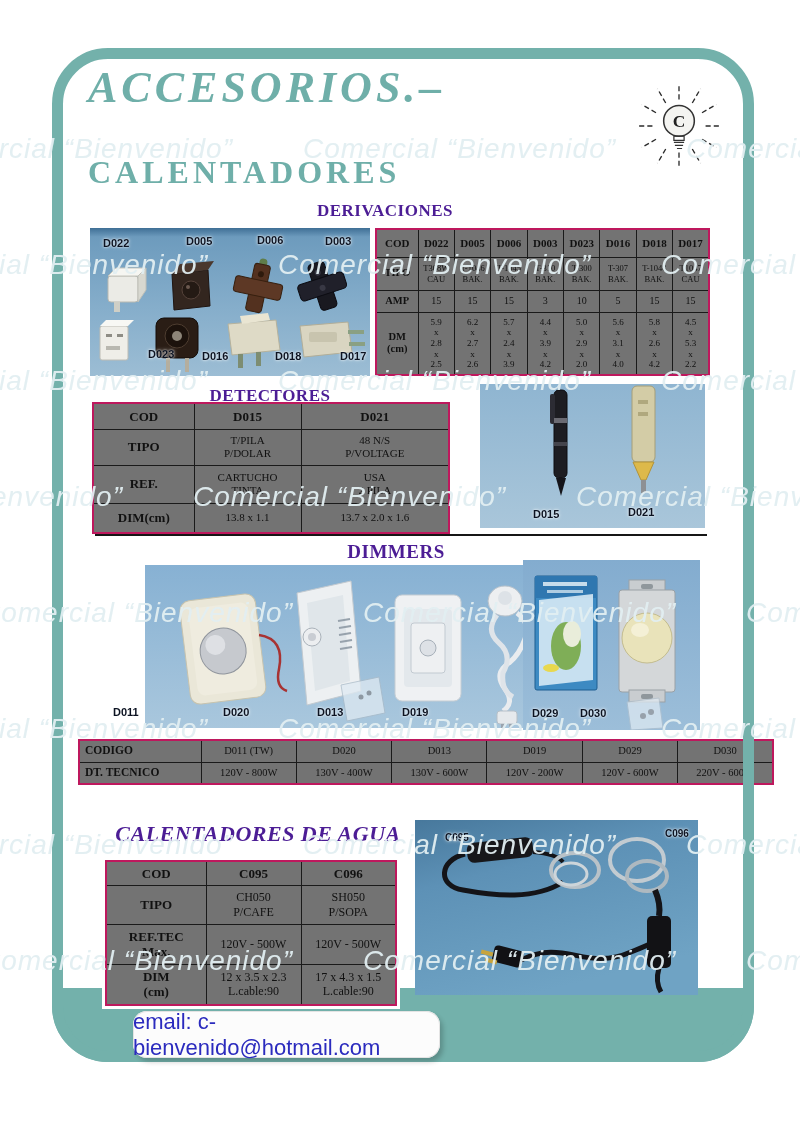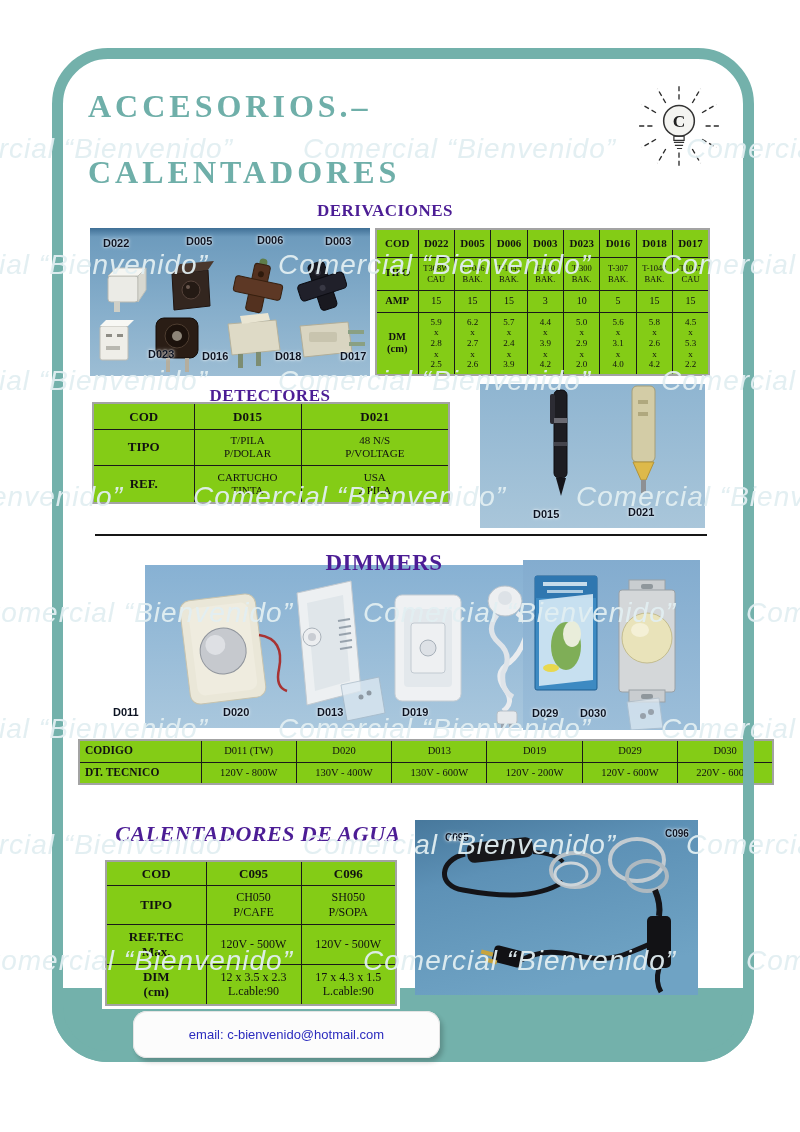--- a/index.html
+++ b/index.html
@@ -8,43 +8,43 @@
 
   
   .frame{position:absolute;left:52px;top:48px;width:702px;height:1014px;
          box-sizing:border-box;border:11px solid #73b1ab;border-radius:56px;
          z-index:4;pointer-events:none;}
   .band{position:absolute;left:52px;top:988px;width:702px;height:74px;
         background:#73b1ab;border-radius:0 0 56px 56px;z-index:1;}
 
   
   .t1,.t2,.t3{position:absolute;left:88px;font-weight:bold;color:#6fafa9;z-index:2;white-space:nowrap;}
-  .t1{top:88px;font-size:32px;letter-spacing:4px;}
+  .t1{top:62px;font-size:44px;letter-spacing:4px;font-style:italic;}
   .t2{top:116px;font-size:29px;letter-spacing:2px;}
   .t3{top:154px;font-size:32px;letter-spacing:4px;}
   .bulb{position:absolute;left:633px;top:80px;width:92px;height:92px;z-index:2;}
 
   .sect-title{position:absolute;transform:translateX(-50%);font-weight:bold;color:#4c1d95;
               letter-spacing:0.5px;z-index:3;white-space:nowrap;}
   .st-deriv{left:385px;top:201px;font-size:17px;}
   .st-detect{left:270px;top:386px;font-size:17px;}
-  .st-dimm{left:384px;top:541px;font-size:23px;margin-top:9px;}
+  .st-dimm{left:396px;top:541px;font-size:19px;}
   .st-cal{left:258px;top:821px;font-size:22px;font-style:italic;}
 
   
   .photo{position:absolute;z-index:2;}
   .photo svg{display:block;}
   .plabel{position:absolute;font-family:"Liberation Sans",sans-serif;font-weight:bold;
           font-size:11px;color:#0c1322;z-index:3;
           text-shadow:0 0 2px rgba(255,255,255,0.95),0 0 4px rgba(255,255,255,0.6);}
   .plabel.small{font-size:10px;}
 
   
-  .tbl{position:absolute;border-collapse:collapse;table-layout:fixed;background:#84cc16;
-       z-index:3;border:2px solid #a3a3a3;}
+  .tbl{position:absolute;border-collapse:collapse;table-layout:fixed;background:#737373;
+       z-index:3;border:2px solid #be185d;}
   .tbl th,.tbl td{border:1px solid #1a1a1a;text-align:center;vertical-align:middle;
        white-space:pre-line;padding:0;line-height:1.18;color:#111;}
   .tbl th{font-weight:bold;}
 
   .tbl-deriv{left:375px;top:228px;width:335px;font-size:9px;}
   .tbl-deriv tr.hd th{font-size:11px;}
   .tbl-deriv th.rowhd{font-size:10.5px;}
   .tbl-deriv tr.tipo td{font-size:8.5px;}
   .tbl-deriv tr.amp td{font-size:10px;}
 
@@ -63,21 +63,21 @@
   
   .wm-layer{position:absolute;left:0;top:0;width:800px;height:1132px;z-index:7;pointer-events:none;}
   .wm-row{position:absolute;white-space:nowrap;font-family:"Liberation Sans",sans-serif;
           font-style:italic;font-size:28px;color:rgba(226,238,241,0.95);letter-spacing:1px;}
   .wm{margin-right:70px;}
 
   
   .email-pill{position:absolute;left:133px;top:1011px;width:307px;height:47px;background:#fcfcfc;
               border-radius:14px;z-index:5;display:flex;align-items:center;justify-content:center;
               box-shadow:3px 4px 5px rgba(0,0,0,0.2), inset 0 0 0 1px #e4e4e4;}
-  .email-pill span{font-family:"Liberation Sans",sans-serif;font-size:13px;color:#2b2bbe;}
+  .email-pill span{font-family:"Liberation Sans",sans-serif;font-size:22px;color:#2b2bbe;}
 </style>
 </head>
 <body>
 
 <div class="page">
 
   <div class="band"></div>
 
   <div class="t1">ACCESORIOS.–</div>
   <div class="t3">CALENTADORES</div>
@@ -299,20 +299,25 @@
       <td>48 N/S
 P/VOLTAGE</td>
     </tr>
     <tr style="height:38px;">
       <th>REF.</th>
       <td>CARTUCHO
 TINTA</td>
       <td>USA
 2 PILA</td>
     </tr>
+    <tr style="height:30px;">
+      <th>DIM(cm)</th>
+      <td>13.8 x 1.1</td>
+      <td>13.7 x 2.0 x 1.6</td>
+    </tr>
   </tbody>
     </table>
 
   <div class="photo" style="left:480px;top:384px;width:225px;height:144px;">
     <svg width="225" height="144" viewBox="0 0 225 144">
       <defs>
         <linearGradient id="bgT" x1="0" y1="0" x2="0" y2="1">
           <stop offset="0" stop-color="#8fb5d1"></stop>
             <stop offset="1" stop-color="#a9c6da"></stop>
         </linearGradient>

